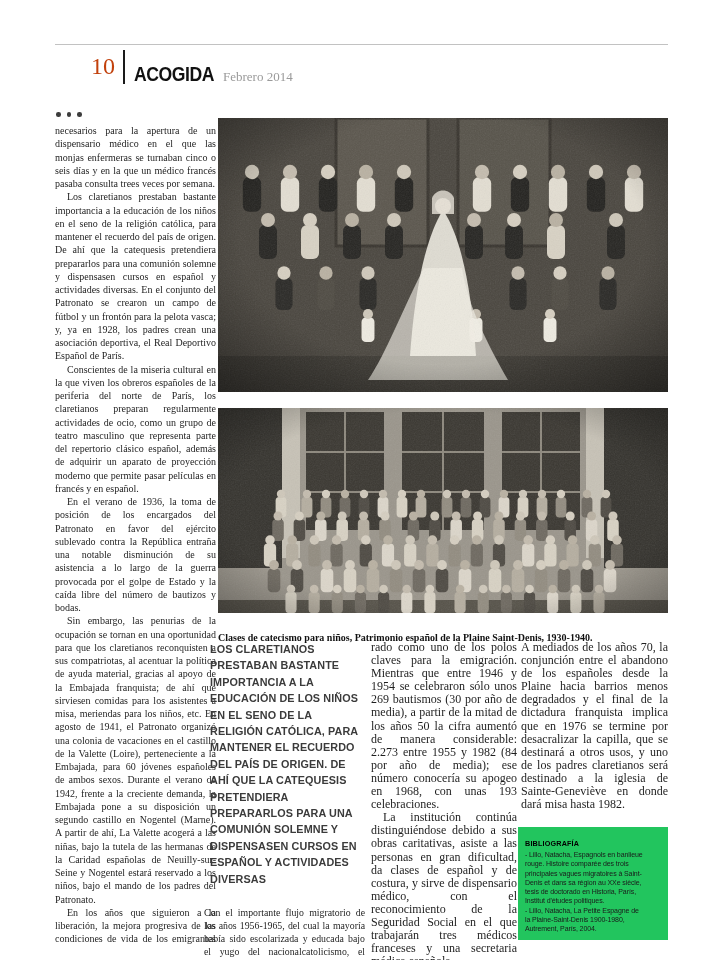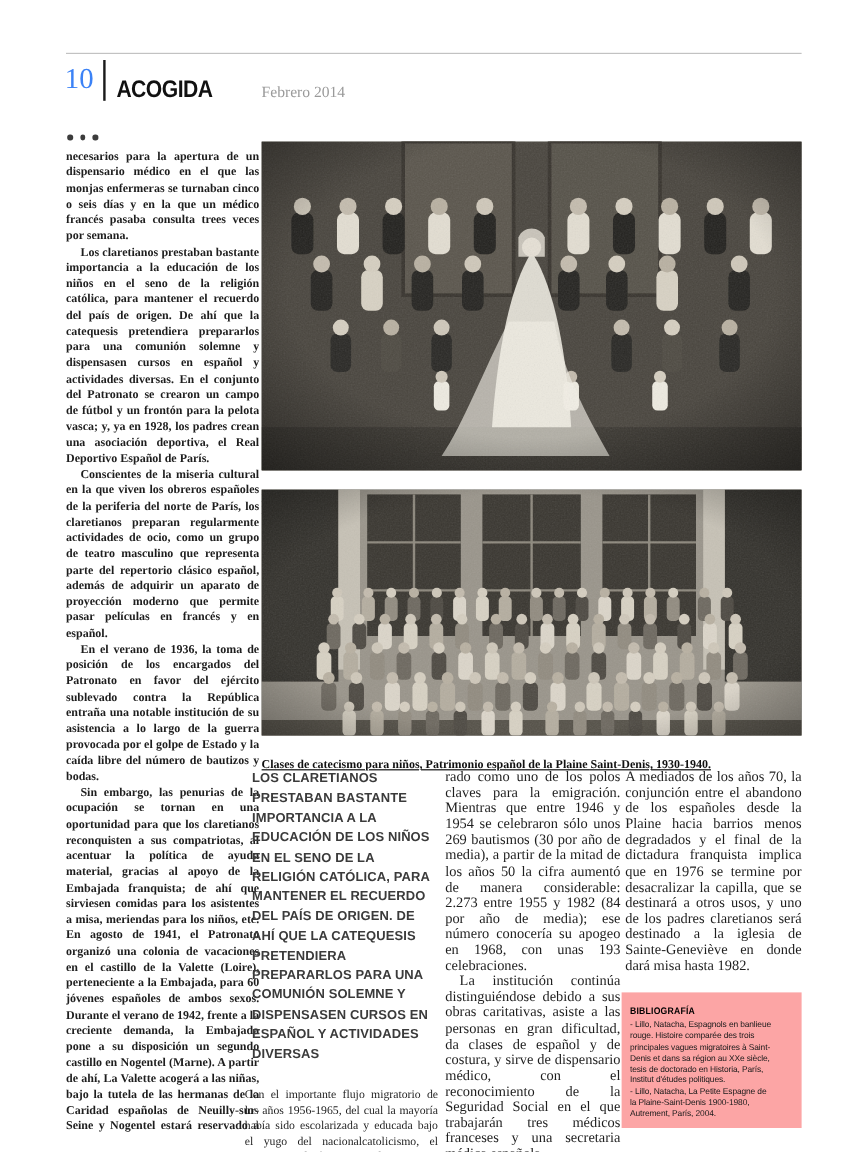--- a/index.html
+++ b/index.html
@@ -6,70 +6,70 @@
   html, body { margin: 0; padding: 0; background: #ffffff; }
   .page {
     position: relative; width: 720px; height: 960px;
     background: #ffffff; overflow: hidden;
     font-family: "Liberation Serif", serif; color: #1e1e1e;
   }
 
   
   .top-rule { position: absolute; left: 55px; top: 44px; width: 613px; height: 1px; background: #c2c2c2; }
   .header { position: absolute; left: 54px; top: 48px; display: flex; align-items: flex-start; }
-  .page-number { font-size: 24px; color: #3b82f6; line-height: 1; padding-top: 6px; }
+  .page-number { font-size: 24px; color: #c2410c; line-height: 1; padding-top: 6px; margin-left: 37px; }
   .header-divider { width: 2px; height: 34px; background: #1a1a1a; margin: 2px 9px 0 8px; }
-  .masthead-line { display: flex; align-items: baseline; gap: 32px; }
+  .masthead-line { display: flex; align-items: baseline; }
   .masthead {
     font-family: "Liberation Sans", sans-serif; font-weight: 700;
     font-size: 20px; letter-spacing: -0.5px; color: #111;
     display: inline-block; transform: scaleX(0.88); transform-origin: left;
   }
   .issue-date { font-size: 13px; color: #9a9a9a; margin-left: -2px; margin-top: 21px; }
   .header-subtitle { font-size: 9.6px; letter-spacing: 0.4px; color: #1a1a1a; margin-top: 2px; }
 
   
   .dots { position: absolute; left: 56px; top: 112px; display: flex; gap: 6px; }
   .dot { width: 4.5px; height: 4.5px; border-radius: 50%; background: #3c3c3c; }
-  .col-left { position: absolute; left: 55px; top: 124px; width: 161px; height: 820px; overflow: hidden; font-weight: bold; }
+  .col-left { position: absolute; left: 55px; top: 124px; width: 161px; height: 820px; overflow: hidden; }
   .col-left p, .body-col p {
     margin: 0; font-size: 10px; line-height: 13.25px;
     text-align: justify; color: #1e1e1e;
   }
   .col-left p + p, .body-col p + p, .body-col p.indent { text-indent: 12px; }
 
   
   .photo { position: absolute; left: 218px; width: 450px; background: #47443e; }
   .photo svg { display: block; width: 100%; height: 100%; }
   .photo-1 { top: 118px; height: 274px; }
   .photo-2 { top: 408px; height: 205px; }
   .caption {
     position: absolute; left: 218px; width: 450px;
     font-size: 10px; font-weight: 700; color: #111; line-height: 10px; margin-top: 16px;
   }
   .caption-1 { top: 395px; }
-  .caption-2 { top: 617px; text-decoration: underline; }
+  .caption-2 { top: 617px; }
 
   
   .colA { position: absolute; left: 204px; top: 641px; width: 161px; }
   .pull-quote {
     font-family: "Liberation Sans", sans-serif; font-weight: 700;
     font-size: 10.8px; line-height: 16.4px; color: #3b3b3b;
     padding-left: 6px; letter-spacing: 0.1px;
   }
   .colA-cont { margin-top: 19px; }
   .colA-cont p { margin: 0; font-size: 9.8px; line-height: 13.1px; text-align: justify; }
   .colB { position: absolute; left: 371px; top: 641px; width: 146px; }
   .colC { position: absolute; left: 521px; top: 641px; width: 147px; }
   .body-col p { font-size: 12px; line-height: 13.1px; }
 
   
   .biblio {
     position: absolute; left: 518px; top: 827px; width: 150px; min-height: 92px;
-    background: #fca5a5; padding: 5px 24px 6px 7px;
+    background: #22c55e; padding: 5px 24px 6px 7px;
   }
   .biblio-title {
     font-family: "Liberation Sans", sans-serif; font-weight: 700;
     font-size: 8px; color: #000; letter-spacing: 0.2px;
     display: inline-block; transform: scaleX(0.9); transform-origin: left;
     margin-bottom: 1px;
   }
   .biblio p {
     margin: 0; font-family: "Liberation Sans", sans-serif;
     font-size: 7px; line-height: 9.3px; color: #1a1a1a;
@@ -97,21 +97,21 @@
   <div class="dots">
     <span class="dot"></span>
     <span class="dot"></span>
     <span class="dot"></span>
   </div>
 
   <div class="col-left">
     <p>necesarios para la apertura de un dispensario médico en el que las monjas enfermeras se turnaban cinco o seis días y en la que un médico francés pasaba consulta trees veces por semana.</p>
     <p>Los claretianos prestaban bastante importancia a la educación de los niños en el seno de la religión católica, para mantener el recuerdo del país de origen. De ahí que la catequesis pretendiera prepararlos para una comunión solemne y dispensasen cursos en español y actividades diversas. En el conjunto del Patronato se crearon un campo de fútbol y un frontón para la pelota vasca; y, ya en 1928, los padres crean una asociación deportiva, el Real Deportivo Español de París.</p>
     <p>Conscientes de la miseria cultural en la que viven los obreros españoles de la periferia del norte de París, los claretianos preparan regularmente actividades de ocio, como un grupo de teatro masculino que representa parte del repertorio clásico español, además de adquirir un aparato de proyección moderno que permite pasar películas en francés y en español.</p>
-    <p>En el verano de 1936, la toma de posición de los encargados del Patronato en favor del ejército sublevado contra la República entraña una notable institución de su asistencia a lo largo de la guerra provocada por el golpe de Estado y la caída libre del número de bautizos y bodas.</p>
+    <p>En el verano de 1936, la toma de posición de los encargados del Patronato en favor del ejército sublevado contra la República entraña una notable disminución de su asistencia a lo largo de la guerra provocada por el golpe de Estado y la caída libre del número de bautizos y bodas.</p>
     <p>Sin embargo, las penurias de la ocupación se tornan en una oportunidad para que los claretianos reconquisten a sus compatriotas, al acentuar la política de ayuda material, gracias al apoyo de la Embajada franquista; de ahí que sirviesen comidas para los asistentes a misa, meriendas para los niños, etc. En agosto de 1941, el Patronato organizó una colonia de vacaciones en el castillo de la Valette (Loire), perteneciente a la Embajada, para 60 jóvenes españoles de ambos sexos. Durante el verano de 1942, frente a la creciente demanda, la Embajada pone a su disposición un segundo castillo en Nogentel (Marne). A partir de ahí, La Valette acogerá a las niñas, bajo la tutela de las hermanas de la Caridad españolas de Neuilly-sur-Seine y Nogentel estará reservado a los niños, bajo el mando de los padres del Patronato.</p>
     <p>En los años que siguieron a la liberación, la mejora progresiva de las condiciones de vida de los emigrantes conlleva una bajada notable de la asistencia a la parroquia.</p>
   </div>
 
   <div class="photo photo-1">
     <svg viewBox="0 0 450 274" preserveAspectRatio="none" aria-hidden="true">
       <defs>
         <filter id="grain1" x="0" y="0" width="100%" height="100%">
           <feTurbulence type="fractalNoise" baseFrequency="0.8" numOctaves="2"></feTurbulence>
           <feColorMatrix type="saturate" values="0"></feColorMatrix>

